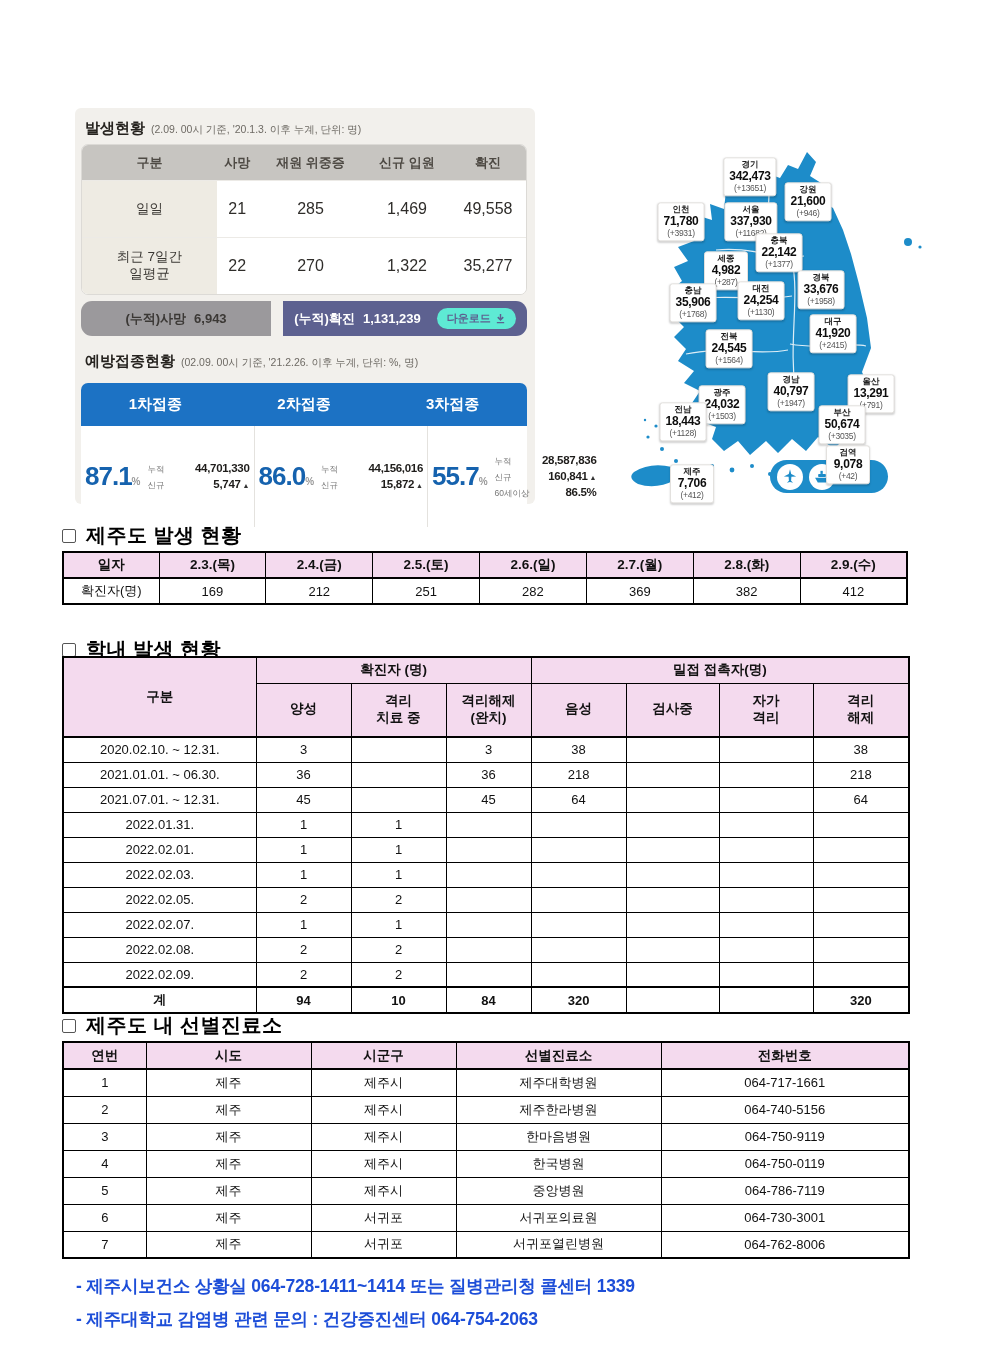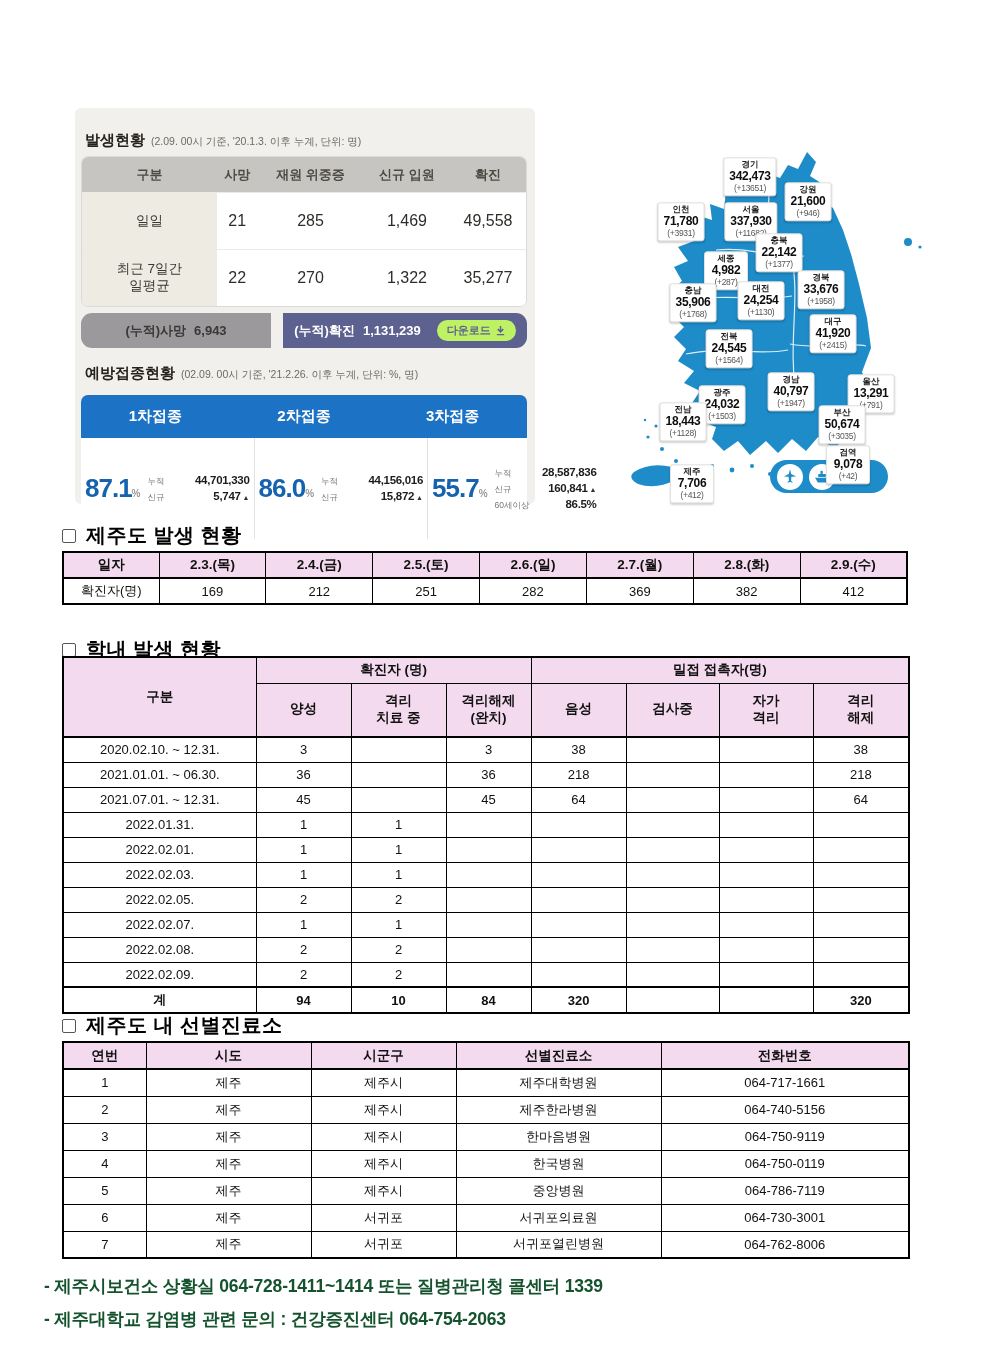--- a/index.html
+++ b/index.html
@@ -6,38 +6,38 @@
   html,body { width:981px; background:#fff; font-family:"Liberation Sans","DejaVu Sans",sans-serif; color:#111; }
   .doc { position:relative; width:981px; height:1351px; background:#fff; overflow:hidden; }
 
   
   .sec-title { position:absolute; left:62px; display:flex; align-items:center; gap:10px;
                font-size:20px; font-weight:bold; color:#000; letter-spacing:.5px; }
   .chk { width:14px; height:14px; border:1.6px solid #555; border-radius:2px; background:#fff; flex:0 0 auto; }
 
   
   .nat-card { position:absolute; left:75px; top:108px; width:460px; height:396px;
-              background:#f2f0ec; border-radius:6px; padding:20px 8px 0 6px; }
+              background:#f2f0ec; border-radius:6px; padding:8px 8px 0 6px; }
   .card-h { display:flex; align-items:baseline; gap:6px; padding:3px 2px 6px 4px; }
   .card-h .t { font-size:15px; font-weight:bold; color:#26231f; }
   .card-h .s { font-size:10.5px; color:#6e6a64; }
 
   table.occ { width:100%; border-collapse:separate; border-spacing:0; background:#fff;
               border:1px solid #dcdad6; border-radius:7px; overflow:hidden; }
   table.occ th { background:#c7c5c1; color:#4e4a44; font-size:13px; font-weight:bold; height:35px; }
   table.occ td { text-align:center; font-size:16px; color:#2f2d2a; height:57px; background:#fff; border-top:1px solid #eceae6;}
   table.occ td.lbl { background:#eeebe3; font-size:13.5px; color:#3a3733; }
   .pre { white-space:pre-line; line-height:1.25; }
 
   .cum-bar { display:flex; height:35px; margin-top:6px; border-radius:11px; overflow:hidden; }
   .cum-l { width:190px; background:#9b999c; color:#3b3835; display:flex; align-items:center; justify-content:center;
            gap:8px; font-size:13px; font-weight:bold; border-radius:7px 0 0 7px; }
   .cum-r { flex:1; background:#5d6190; color:#fff; display:flex; align-items:center; justify-content:center;
            gap:8px; font-size:13px; font-weight:bold; border-radius:0 7px 7px 0;margin-left:12px; }
-  .dl-btn { background:#bef264; color:#5d6190; border:none; border-radius:12px; padding:3px 10px;
+  .dl-btn { background:#5eead4; color:#5d6190; border:none; border-radius:12px; padding:3px 10px;
             font-size:11px; font-weight:bold; display:flex; align-items:center; gap:4px; margin-left:8px; cursor:pointer; }
 
   .vax-bar { display:flex; height:43px; margin-top:6px; background:#1c72c4; border-radius:7px 7px 0 0; }
   .vax-bar div { flex:1; color:#fff; font-size:15px; font-weight:bold; display:flex; align-items:center; justify-content:center; }
   .vax-body { display:flex; height:101px; background:#fff; border-radius:0 0 7px 7px; }
   .dose { flex:1; display:flex; align-items:center; justify-content:center; gap:7px; padding:4px 4px; }
   .dose.mid { border-left:1px solid #e4e2de; border-right:1px solid #e4e2de; }
   .big { font-size:26px; font-weight:bold; color:#1562ae; letter-spacing:-1px; }
   .pct { font-size:10px; color:#999; font-weight:bold; }
   .stats { display:flex; flex-direction:column; gap:2px; }
@@ -64,21 +64,21 @@
   table.grid { border-collapse:collapse; table-layout:fixed; position:absolute; left:62px; }
   table.grid th, table.grid td { border:1px solid #000; text-align:center; vertical-align:middle;
             font-size:13px; color:#111; padding:1px 2px; overflow:hidden; }
   table.grid th { background:#f4daee; font-weight:bold; font-size:13.5px; }
   table.grid { border:2px solid #000; }
   table.grid .thick-b { border-bottom-width:2px; }
   table.grid .thick-t { border-top-width:2px; }
   .bold { font-weight:bold; }
 
   
-  .foot { position:absolute; left:44px; font-size:17.5px; font-weight:bold; color:#14532d; letter-spacing:-.2px; }
+  .foot { position:absolute; left:76px; font-size:17.5px; font-weight:bold; color:#1d4ed8; letter-spacing:-.2px; }
 </style>
 </head>
 <body>
 
 <div class="doc">
 
 
   <div class="nat-card">
     <div class="card-h">
       <span class="t">발생현황</span>

